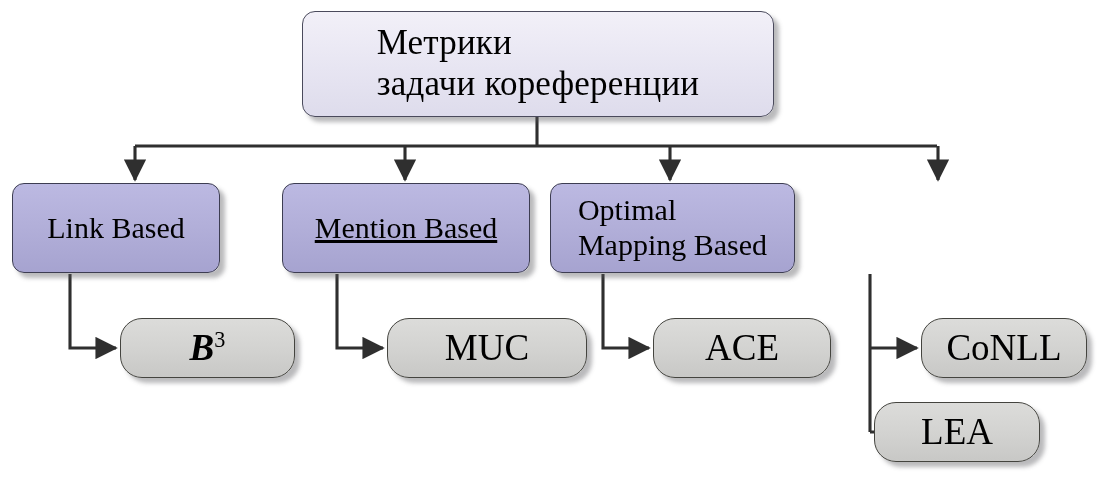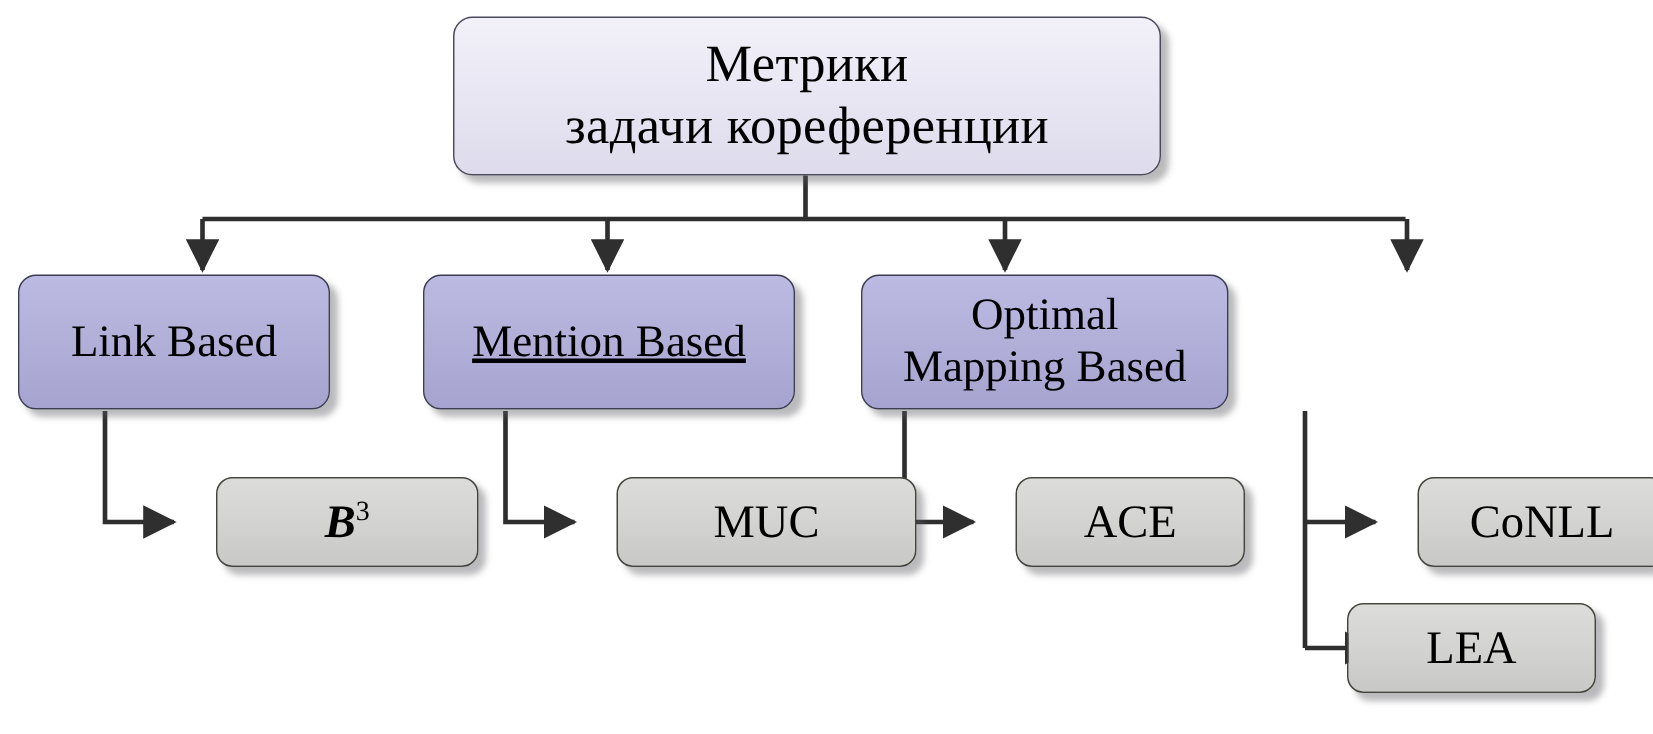--- a/index.html
+++ b/index.html
@@ -25,21 +25,20 @@
     pointer-events: none;
   }
 
   
   .node {
     position: absolute;
     box-sizing: border-box;
     display: flex;
     align-items: center;
     justify-content: center;
-    text-align: center;
     border: 1.6px solid #3a3a4a;
     border-radius: 12px;
     color: #000000;
     line-height: 1.16;
     white-space: pre-line;
     box-shadow: 5px 5px 4px rgba(90,90,95,0.42);
     z-index: 2;
   }
 
   
@@ -55,23 +54,22 @@
   .node.cat {
     background: linear-gradient(180deg, #bcb9e2 0%, #b2afd9 48%, #a6a3d0 100%);
     border-color: #3d3d52;
     font-size: 30px;
   }
 
   
   .node.leaf {
     background: linear-gradient(180deg, #dcdcda 0%, #d3d3d1 50%, #c8c8c6 100%);
     border-color: #44443f;
-    border-radius: 11px;
-    font-size: 31px;
-    margin-left: 24px;
+    border-radius: 22px;
+    font-size: 37px;
   }
 
   .node .b3 {
     font-style: italic;
     font-weight: bold;
   }
   .node .b3 sup {
     font-style: normal;
     font-weight: normal;
     font-size: 0.60em;
@@ -117,35 +115,35 @@
   </div>
 
   <div class="node cat" style="left:12px; top:183px; width:208px; height:90px;">
     <span>Link Based</span>
   </div>
 
   <div class="node cat" style="left:282px; top:183px; width:248px; height:90px;text-decoration:underline;">
     <span>Mention Based</span>
   </div>
 
-  <div class="node cat" style="left:550px; top:183px; width:245px; height:90px;margin-left:24px;">
+  <div class="node cat" style="left:550px; top:183px; width:245px; height:90px;">
     <span>Optimal
 Mapping Based</span>
   </div>
 
 
   <div class="node leaf" style="left:120px; top:318px; width:175px; height:60px;">
     <span class="b3"><span>B</span><sup>3</sup></span>
   </div>
 
   <div class="node leaf" style="left:387px; top:318px; width:200px; height:60px;">
     <span>MUC</span>
   </div>
 
-  <div class="node leaf" style="left:653px; top:318px; width:153px; height:60px;">
+  <div class="node leaf" style="left:653px; top:318px; width:178px; height:60px;">
     <span>ACE</span>
   </div>
 
   <div class="node leaf" style="left:921px; top:318px; width:166px; height:60px;">
     <span>CoNLL</span>
   </div>
 
   <div class="node leaf" style="left:874px; top:402px; width:166px; height:60px;">
     <span>LEA</span>
   </div>

